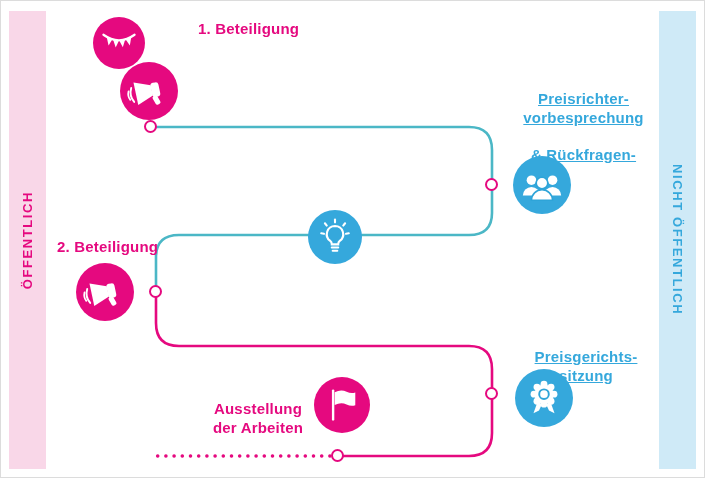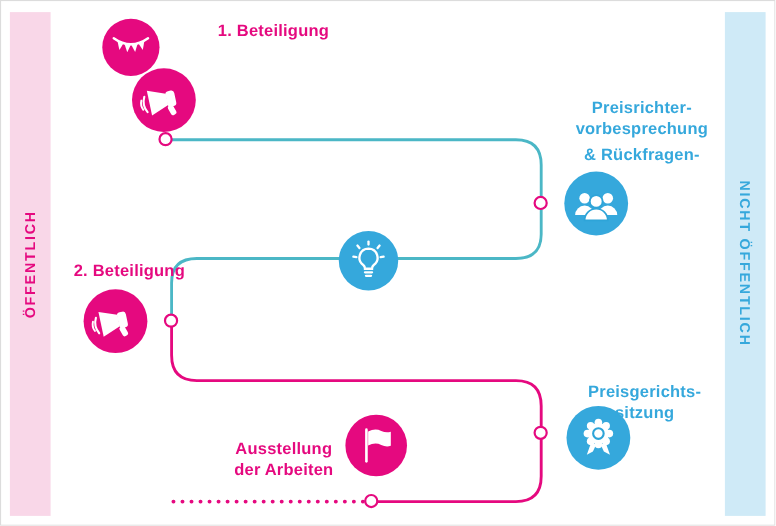--- a/index.html
+++ b/index.html
@@ -52,23 +52,23 @@
   }
   .bubble.pink{background:var(--pink);}
   .bubble.blue{background:var(--blue);}
   .bubble svg{display:block;}
   
   .label{
     position:absolute;font-size:15px;font-weight:600;line-height:19px;
     letter-spacing:.2px;
   }
   .label.pink{color:var(--pink);}
-  .label.blue{color:var(--blue);}
+  .label.blue{color:var(--blue);text-decoration:underline;}
   .center{text-align:center;}
-  .gap{margin-top:4px;}
+  .gap{margin-top:18px;}
 </style>
 </head>
 <body>
 
 <div class="stage">
 
   <div class="band band-left">
     <span class="band-text">ÖFFENTLICH</span>
   </div>
   <div class="band band-right">
@@ -142,21 +142,21 @@
     <svg width="46" height="46" viewBox="0 0 48 48">
       <g transform="rotate(-12 24 24)">
         <polygon points="10,12 27,18.5 27,29.5 10,36" fill="#fff"></polygon>
         <rect x="26.5" y="16.5" width="8.5" height="15" rx="3" fill="#fff"></rect>
         <rect x="27" y="30" width="5.5" height="10" rx="2" transform="rotate(-18 29 35)" fill="#fff"></rect>
         <path d="M6.5 17 q-4 7.5 0 15" fill="none" stroke="#fff" stroke-width="2" stroke-linecap="round"></path>
         <path d="M3 20 q-2.2 4.5 0 9" fill="none" stroke="#fff" stroke-width="1.8" stroke-linecap="round"></path>
       </g>
     </svg>
   </div>
-  <div class="label pink" style="left:56px;top:236px;width:120px;margin-left:10px;">2. Beteiligung</div>
+  <div class="label pink" style="left:56px;top:236px;width:120px;">2. Beteiligung</div>
 
   <div class="bubble blue" style="left:514px;top:368px;width:58px;height:58px;">
     <svg width="46" height="46" viewBox="0 0 48 48">
       <g fill="#fff">
         <polygon points="17.5,27.5 13,40 18.8,37 21.8,30.5"></polygon>
         <polygon points="30.5,27.5 35,40 29.2,37 26.2,30.5"></polygon>
         <circle cx="34.4" cy="20" r="3.6"></circle>
         <circle cx="31.35" cy="27.35" r="3.6"></circle>
         <circle cx="24" cy="30.4" r="3.6"></circle>
         <circle cx="16.65" cy="27.35" r="3.6"></circle>

